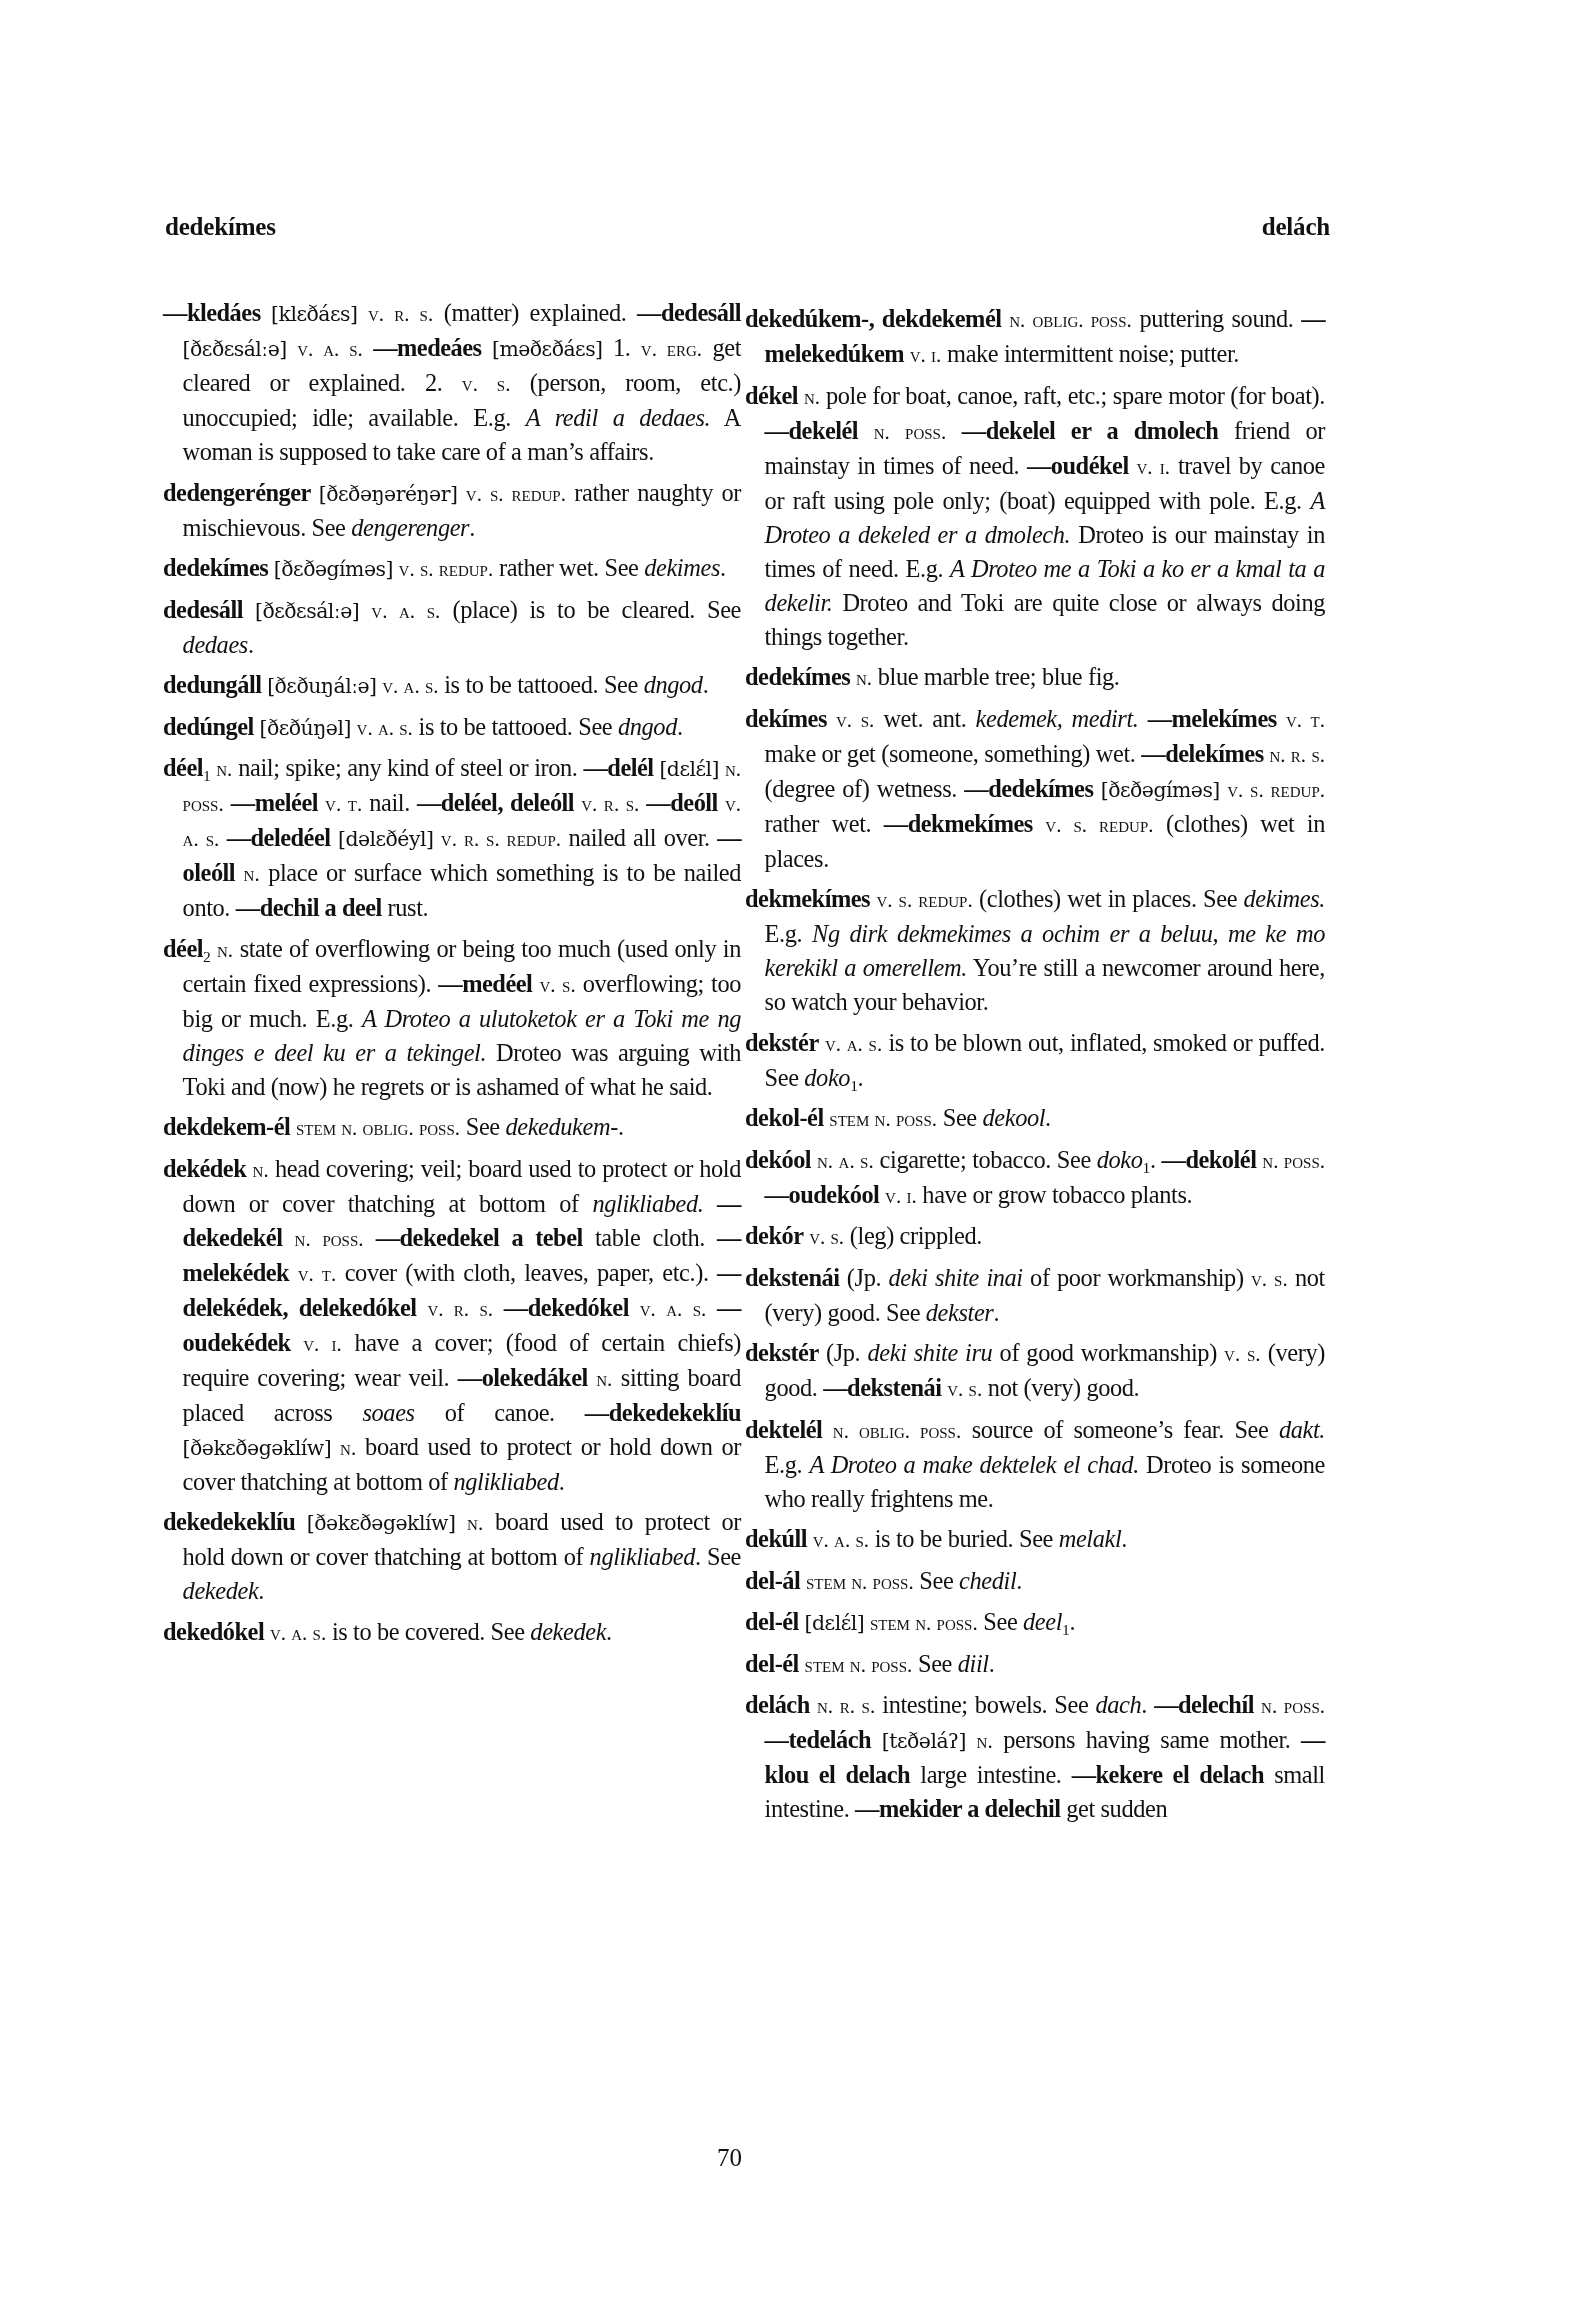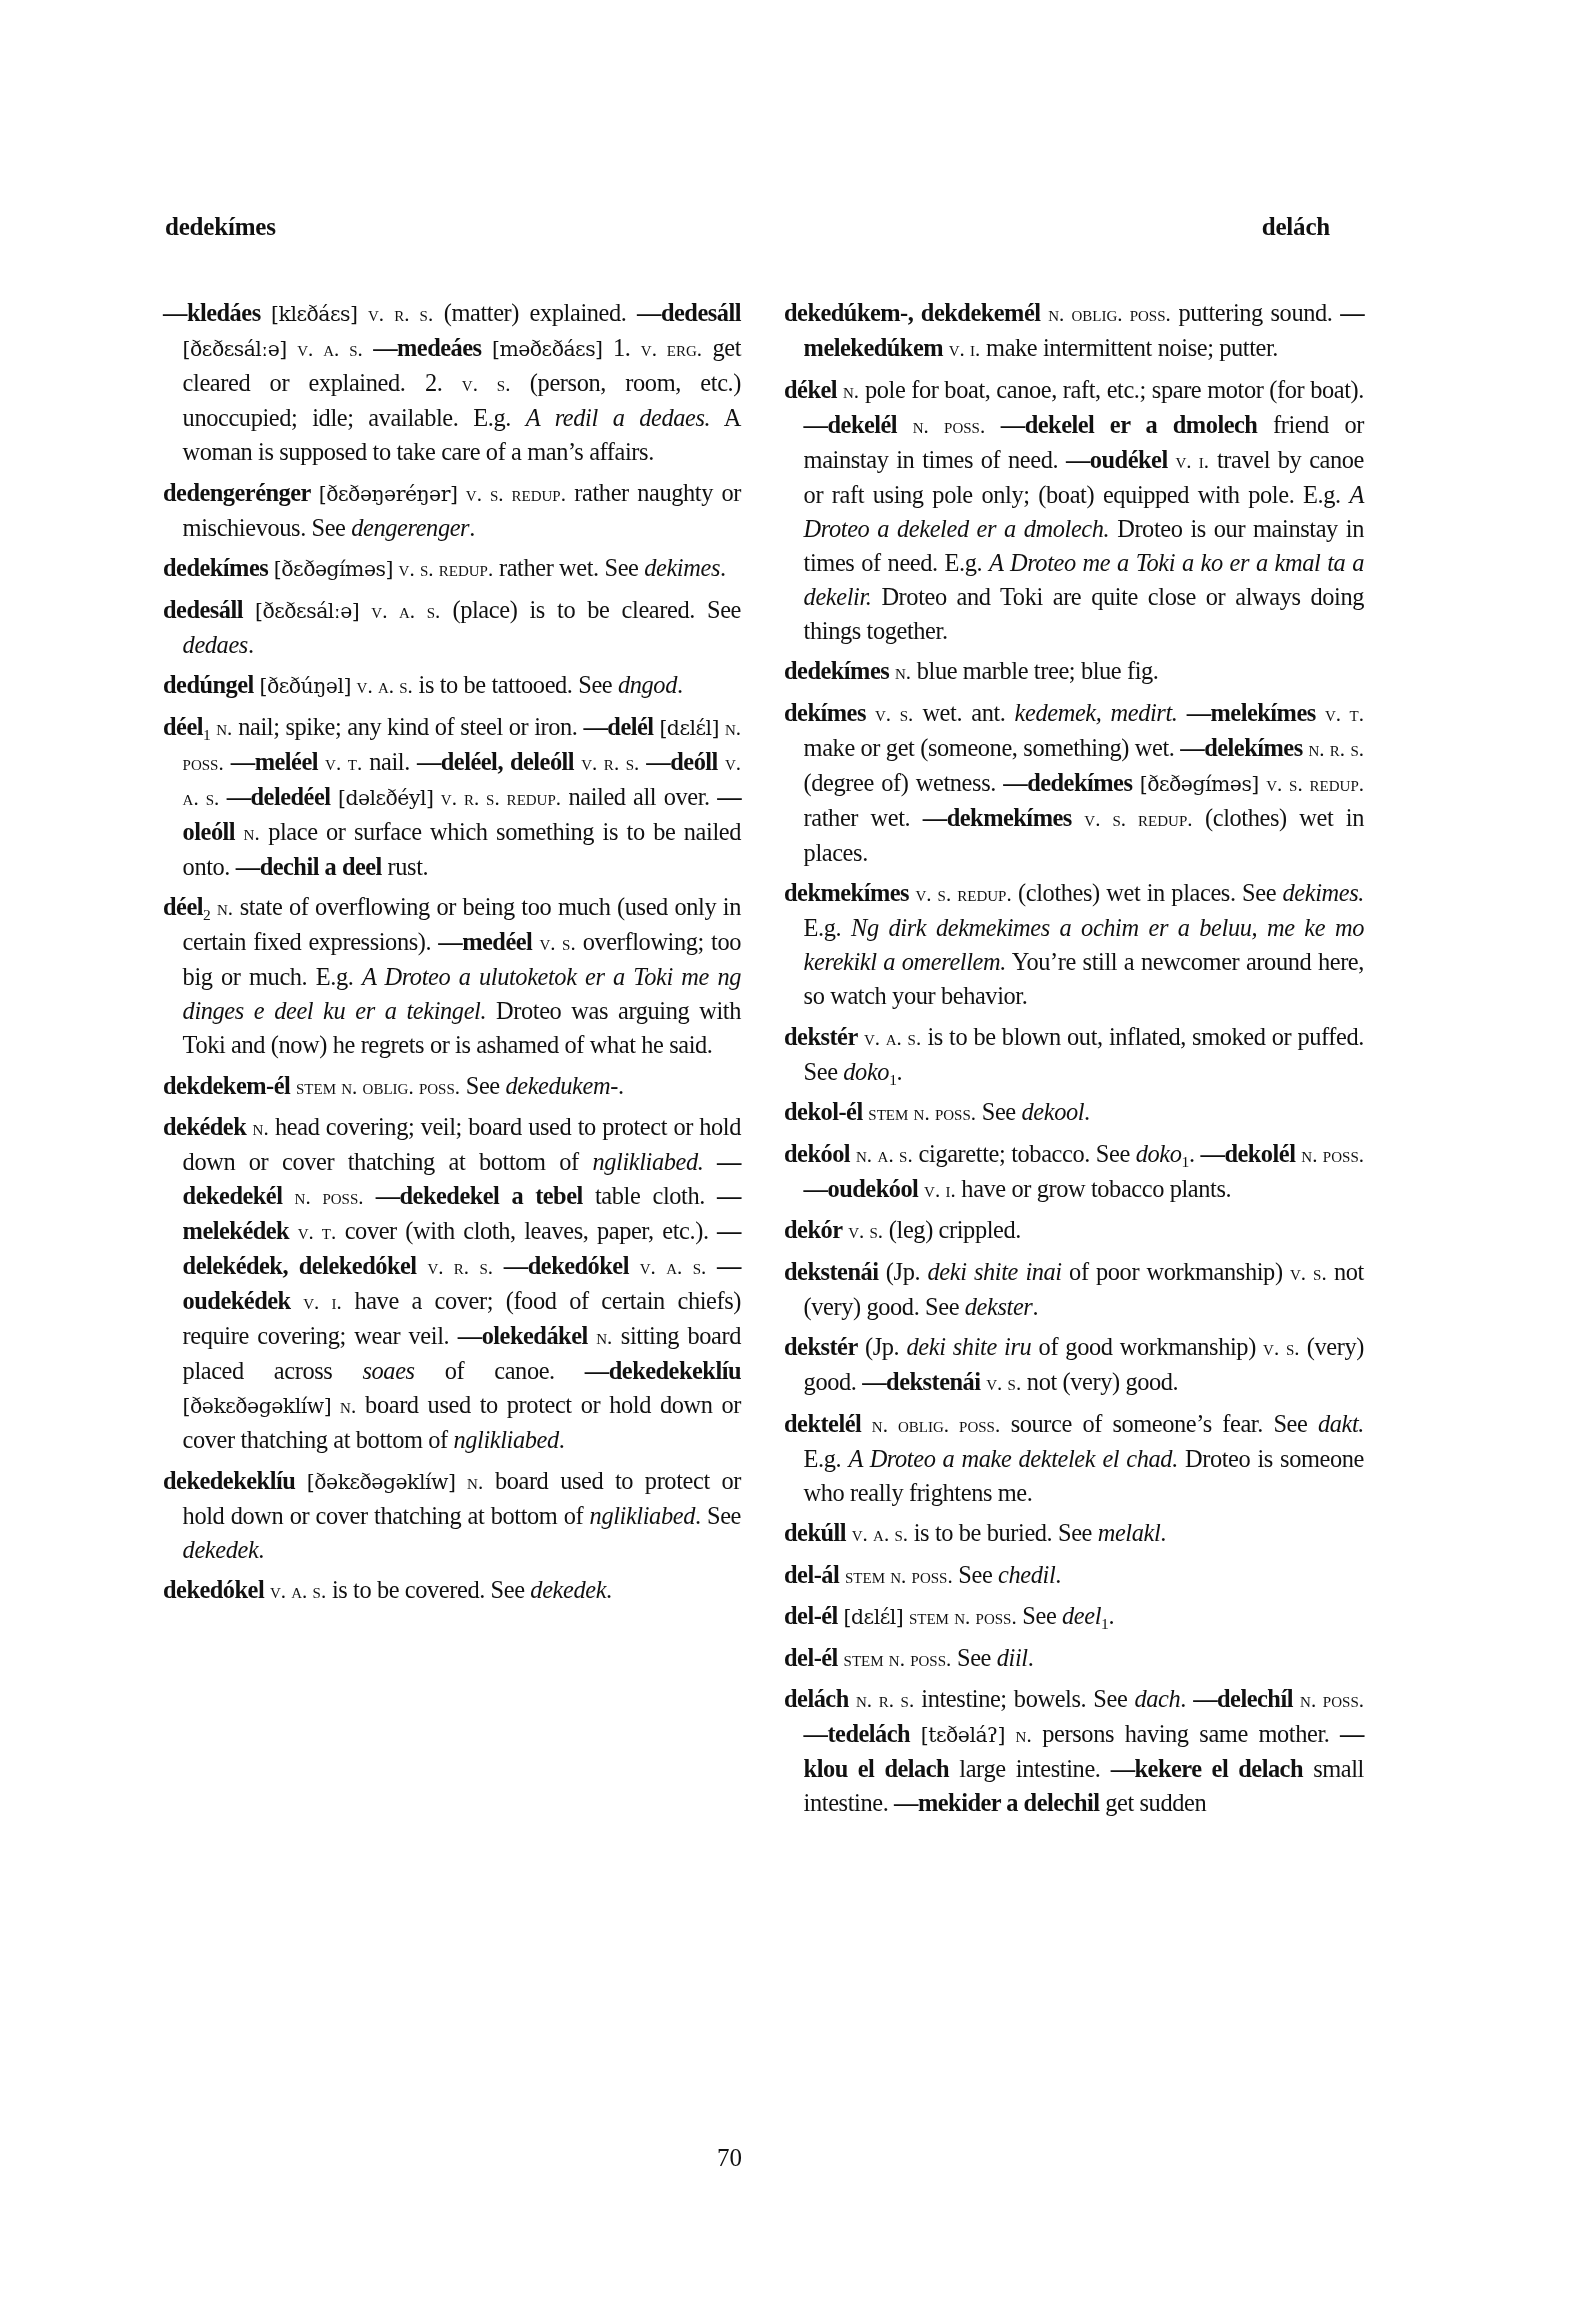--- a/index.html
+++ b/index.html
@@ -13,21 +13,21 @@
     letter-spacing: -0.2px;
   }
   .rh-left { left: 165px; }
   .rh-right { left: 1157px; width: 173px; text-align: right; }
   .column {
     position: absolute; top: 296px; width: 578px;
     font-size: 24.4px; line-height: 34px; text-align: justify;
     letter-spacing: -0.4px; word-spacing: 0px;
   }
   .col-left { left: 163px; }
-  .col-right { left: 784px; width: 580px; }
+  .col-right { left: 745px; width: 580px; margin-top: 6px; }
   .entry {
     padding-left: 19.6px; text-indent: -19.6px; margin-bottom: 6.5px;
     hyphens: manual;
   }
   .seg-b { font-weight: bold; letter-spacing: -0.5px; }
   .seg-i { font-style: italic; }
   .seg-sc { font-variant: small-caps; font-size: 21px; letter-spacing: 0px; }
   .seg-ipa { font-family: "DejaVu Serif", "Liberation Serif", serif; font-size: 20.4px; letter-spacing: -0.5px; }
   .seg-sub { font-size: 15.5px; vertical-align: -4.9px; line-height: 0; }
   .page-number {
@@ -40,20 +40,21 @@
 
 <div>
   <div class="running-head rh-left">dedekímes</div>
   <div class="running-head rh-right">delách</div>
 
   <div class="column col-left">
       <div class="entry"><span class="seg-b">—kledáes </span><span class="seg-ipa">[klɛðáɛs]</span><span>  </span><span class="seg-sc">v. r. s.</span><span>  (matter) explained. </span><span class="seg-b">—dedesáll </span><span class="seg-ipa">[ðɛðɛsálːə]</span><span> </span><span class="seg-sc">v. a. s.</span><span> </span><span class="seg-b">—medeáes</span><span> </span><span class="seg-ipa">[məðɛðáɛs]</span><span>  1. </span><span class="seg-sc">v. erg.</span><span>  get cleared or explained.  2. </span><span class="seg-sc">v. s.</span><span>  (person, room, etc.) unoccupied; idle; available.  E.g. </span><span class="seg-i">A redil a dedaes.</span><span> A woman is supposed to take care of a man’s affairs.</span></div>
       <div class="entry"><span class="seg-b">dedengerénger </span><span class="seg-ipa">[ðɛðəŋəréŋər]</span><span> </span><span class="seg-sc">v. s. redup.</span><span> rather naughty or mischievous.  See </span><span class="seg-i">dengerenger</span><span>.</span></div>
       <div class="entry"><span class="seg-b">dedekímes </span><span class="seg-ipa">[ðɛðəgíməs]</span><span>  </span><span class="seg-sc">v. s. redup.</span><span>  rather wet. See </span><span class="seg-i">dekimes</span><span>.</span></div>
       <div class="entry"><span class="seg-b">dedesáll </span><span class="seg-ipa">[ðɛðɛsálːə]</span><span>   </span><span class="seg-sc">v. a. s.</span><span>   (place) is to be cleared.  See </span><span class="seg-i">dedaes</span><span>.</span></div>
+      <div class="entry"><span class="seg-b">dedungáll </span><span class="seg-ipa">[ðɛðuŋálːə]</span><span>  </span><span class="seg-sc">v. a. s.</span><span>  is to be tattooed. See </span><span class="seg-i">dngod</span><span>.</span></div>
       <div class="entry"><span class="seg-b">dedúngel </span><span class="seg-ipa">[ðɛðúŋəl]</span><span> </span><span class="seg-sc">v. a. s.</span><span> is to be tattooed.  See </span><span class="seg-i">dngod</span><span>.</span></div>
       <div class="entry"><span class="seg-b">déel</span><span class="seg-sub">1</span><span>  </span><span class="seg-sc">n.</span><span>  nail; spike; any kind of steel or iron. </span><span class="seg-b">—delél </span><span class="seg-ipa">[dɛlɛ́l]</span><span>  </span><span class="seg-sc">n. poss.</span><span>  </span><span class="seg-b">—meléel</span><span>  </span><span class="seg-sc">v. t.</span><span>  nail. </span><span class="seg-b">—deléel, deleóll</span><span>  </span><span class="seg-sc">v. r. s.</span><span> </span><span class="seg-b">—deóll</span><span> </span><span class="seg-sc">v. a. s.</span><span> </span><span class="seg-b">—deledéel</span><span> </span><span class="seg-ipa">[dəlɛðéyl]</span><span>  </span><span class="seg-sc">v. r. s. redup.</span><span> nailed all over. </span><span class="seg-b">—oleóll</span><span>  </span><span class="seg-sc">n.</span><span> place or surface which something is to be nailed onto.  </span><span class="seg-b">—dechil a deel</span><span>  rust.</span></div>
       <div class="entry"><span class="seg-b">déel</span><span class="seg-sub">2</span><span>   </span><span class="seg-sc">n.</span><span>   state of overflowing or being too much (used only in certain fixed expressions). </span><span class="seg-b">—medéel</span><span>  </span><span class="seg-sc">v. s.</span><span>  overflowing; too big or much. E.g.  </span><span class="seg-i">A Droteo a ulutoketok er a Toki me ng dinges e deel ku er a tekingel.</span><span>  Droteo was arguing with Toki and (now) he regrets or is ashamed of what he said.</span></div>
       <div class="entry"><span class="seg-b">dekdekem-él</span><span>   </span><span class="seg-sc">stem n. oblig. poss.</span><span>   See </span><span class="seg-i">dekedukem-</span><span>.</span></div>
       <div class="entry"><span class="seg-b">dekédek</span><span>   </span><span class="seg-sc">n.</span><span>   head covering; veil; board used to protect or hold down or cover thatching at bottom of </span><span class="seg-i">nglikliabed.</span><span>  </span><span class="seg-b">—dekedekél</span><span>  </span><span class="seg-sc">n. poss.</span><span> </span><span class="seg-b">—dekedekel a tebel</span><span>   table cloth.  </span><span class="seg-b">—melekédek</span><span>  </span><span class="seg-sc">v. t.</span><span> cover (with cloth, leaves, paper, etc.). </span><span class="seg-b">—delekédek, delekedókel</span><span>  </span><span class="seg-sc">v. r. s.</span><span> </span><span class="seg-b">—dekedókel</span><span>  </span><span class="seg-sc">v. a. s.</span><span>  </span><span class="seg-b">—oudekédek</span><span>  </span><span class="seg-sc">v. i.</span><span>  have a cover; (food of certain chiefs) require covering; wear veil.  </span><span class="seg-b">—olekedákel</span><span>  </span><span class="seg-sc">n.</span><span>  sitting board placed across </span><span class="seg-i">soaes</span><span> of canoe.  </span><span class="seg-b">—dekedekeklíu</span><span> </span><span class="seg-ipa">[ðəkɛðəgəklíw]</span><span> </span><span class="seg-sc">n.</span><span>  board used to protect or hold down or cover thatching at bottom of </span><span class="seg-i">nglikliabed</span><span>.</span></div>
       <div class="entry"><span class="seg-b">dekedekeklíu </span><span class="seg-ipa">[ðəkɛðəgəklíw]</span><span>   </span><span class="seg-sc">n.</span><span>   board used to protect or hold down or cover thatching at bottom of </span><span class="seg-i">nglikliabed</span><span>.  See </span><span class="seg-i">dekedek</span><span>.</span></div>
       <div class="entry"><span class="seg-b">dekedókel</span><span> </span><span class="seg-sc">v. a. s.</span><span> is to be covered.  See </span><span class="seg-i">dekedek</span><span>.</span></div>
     </div>
   <div class="column col-right">
       <div class="entry"><span class="seg-b">dekedúkem-, dekdekemél</span><span>  </span><span class="seg-sc">n. oblig. poss.</span><span>  puttering sound.  </span><span class="seg-b">—melekedúkem</span><span>  </span><span class="seg-sc">v. i.</span><span>  make intermittent noise; putter.</span></div>

